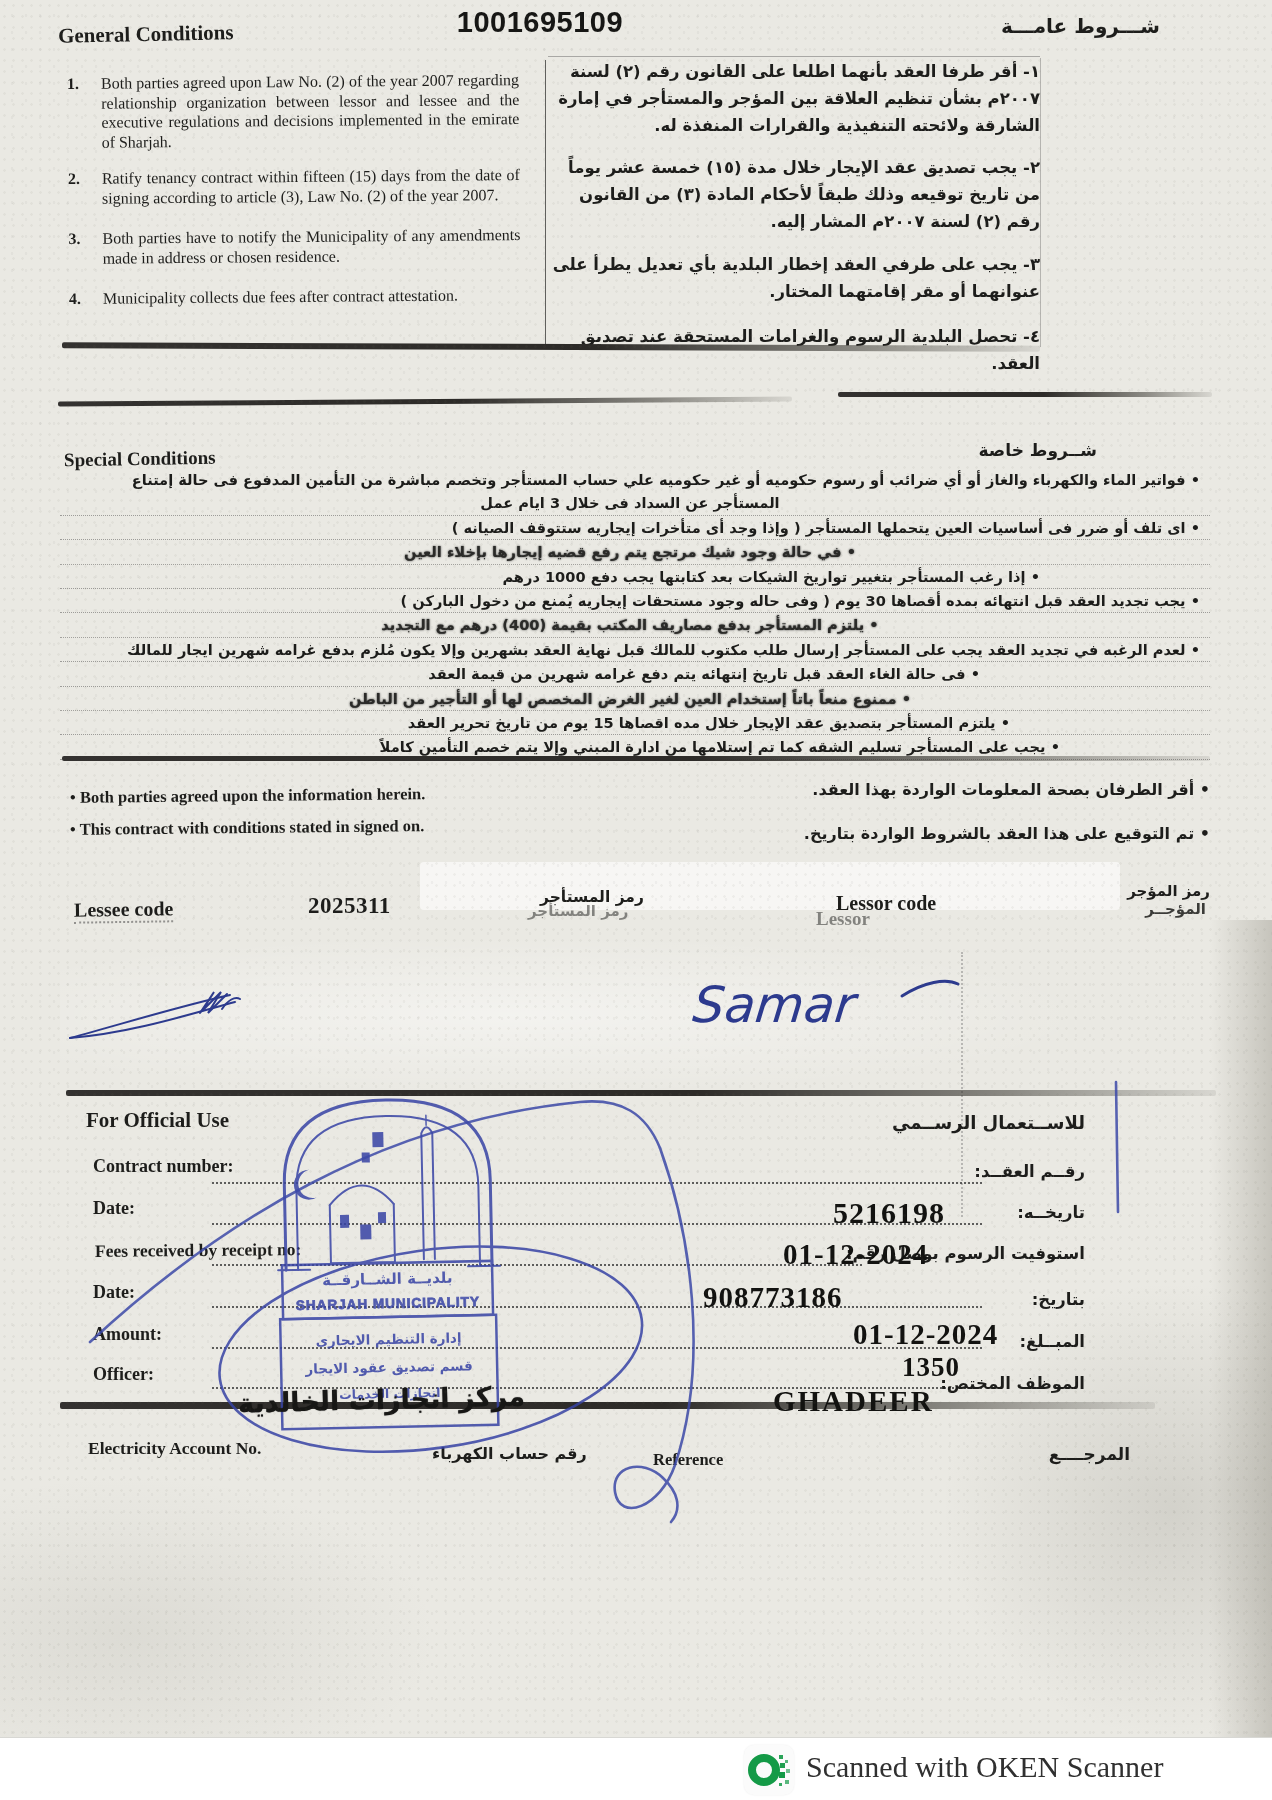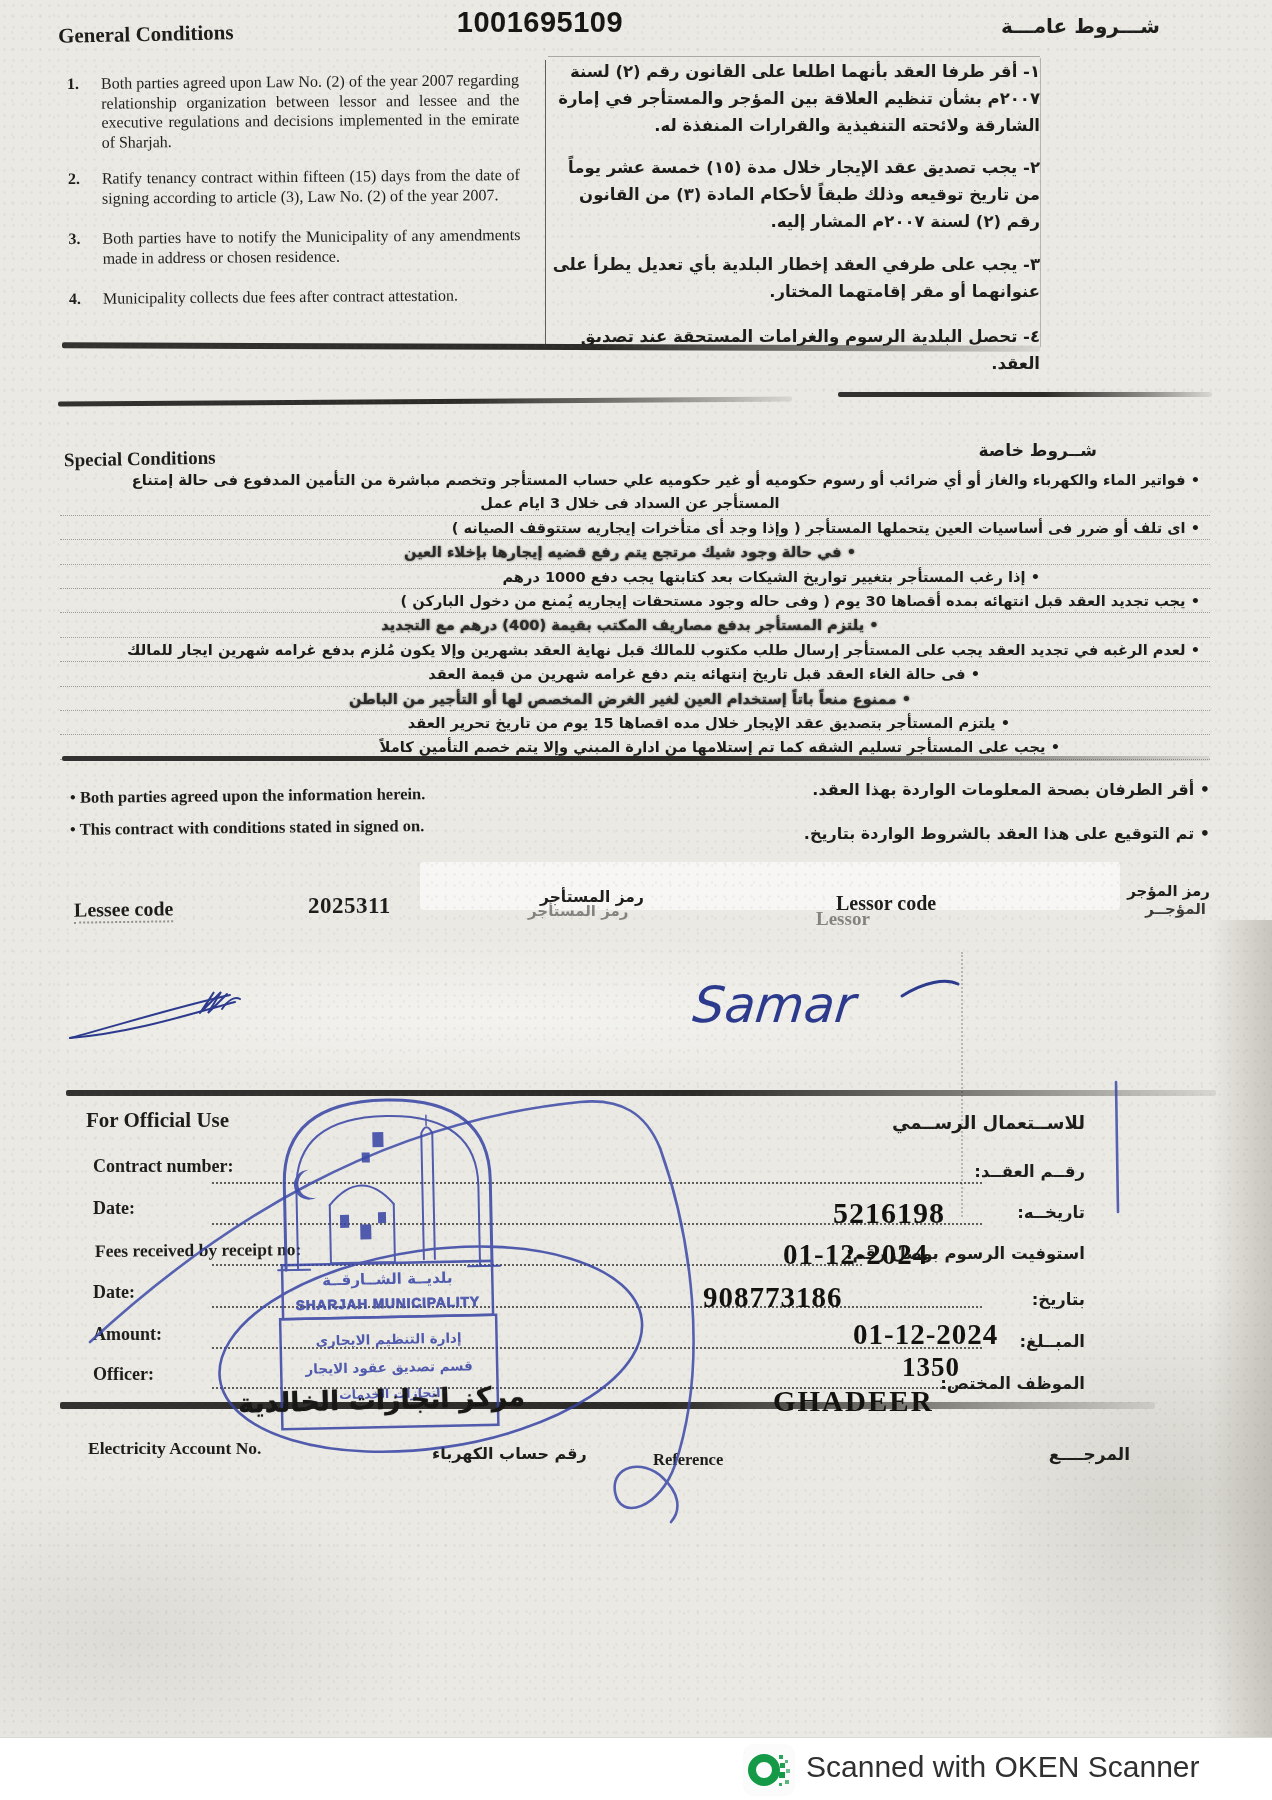--- a/index.html
+++ b/index.html
@@ -33,21 +33,21 @@
   .fz{text-shadow:0 0 1.6px rgba(30,30,30,.85),0 0 3px rgba(40,40,40,.35);opacity:.93;}
   .pr170{padding-right:170px;} .pr230{padding-right:230px;} .pr200{padding-right:200px;} .pr150{padding-right:150px;}
   .bullet-en::before{content:"• ";}
   .bullet-ar::before{content:"• ";}
   .ghost{opacity:.5;filter:blur(.7px);}
   .ou-en{font-size:18px;font-weight:bold;}
   .ou-ar{font-size:16.5px;font-weight:bold;}
   .ou-val{font-weight:bold;font-family:"Liberation Serif",serif;color:#121210;letter-spacing:1px;z-index:3;}
   .blotch{pointer-events:none;}
   .footer{position:absolute;left:0;top:1737px;width:1272px;height:63px;background:#ffffff;border-top:1px solid #d8d8d4;z-index:6;}
-  .footer-text{position:absolute;left:806px;top:12px;font-family:Liberation Sans, sans-serif;font-size:30px;color:#303030;}
+  .footer-text{position:absolute;left:806px;top:12px;font-family:Liberation Serif, serif;font-size:30px;color:#303030;}
   .logo-badge{position:absolute;left:744px;top:7px;width:50px;height:50px;background:#fbfbfb;border-radius:10px;box-shadow:0 0 2px rgba(0,0,0,.08);}
 </style>
 </head>
 <body>
 
 <div class="page">
 
   <div class="abs blotch" style="right:0;top:920px;width:62px;height:820px;background:linear-gradient(to left,rgba(122,118,106,.32),rgba(122,118,106,0));"></div>
   <div class="abs blotch" style="left:940px;top:1280px;width:332px;height:460px;background:radial-gradient(ellipse at 70% 50%,rgba(128,126,116,.22),rgba(128,126,116,0) 70%);"></div>
   <div class="abs blotch" style="left:0;top:1480px;width:430px;height:260px;background:radial-gradient(ellipse at 30% 60%,rgba(136,134,124,.14),rgba(136,134,124,0) 72%);"></div>

